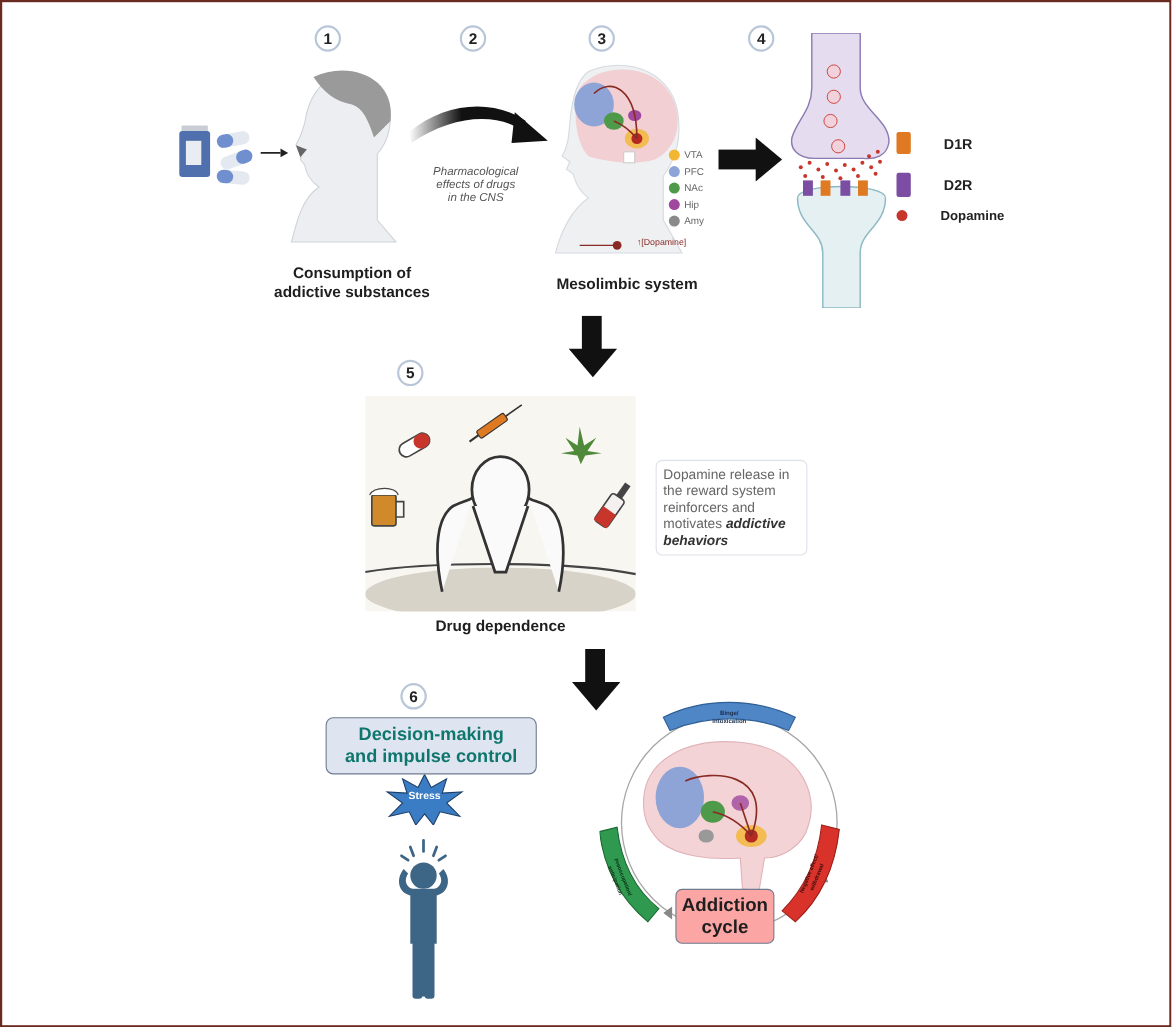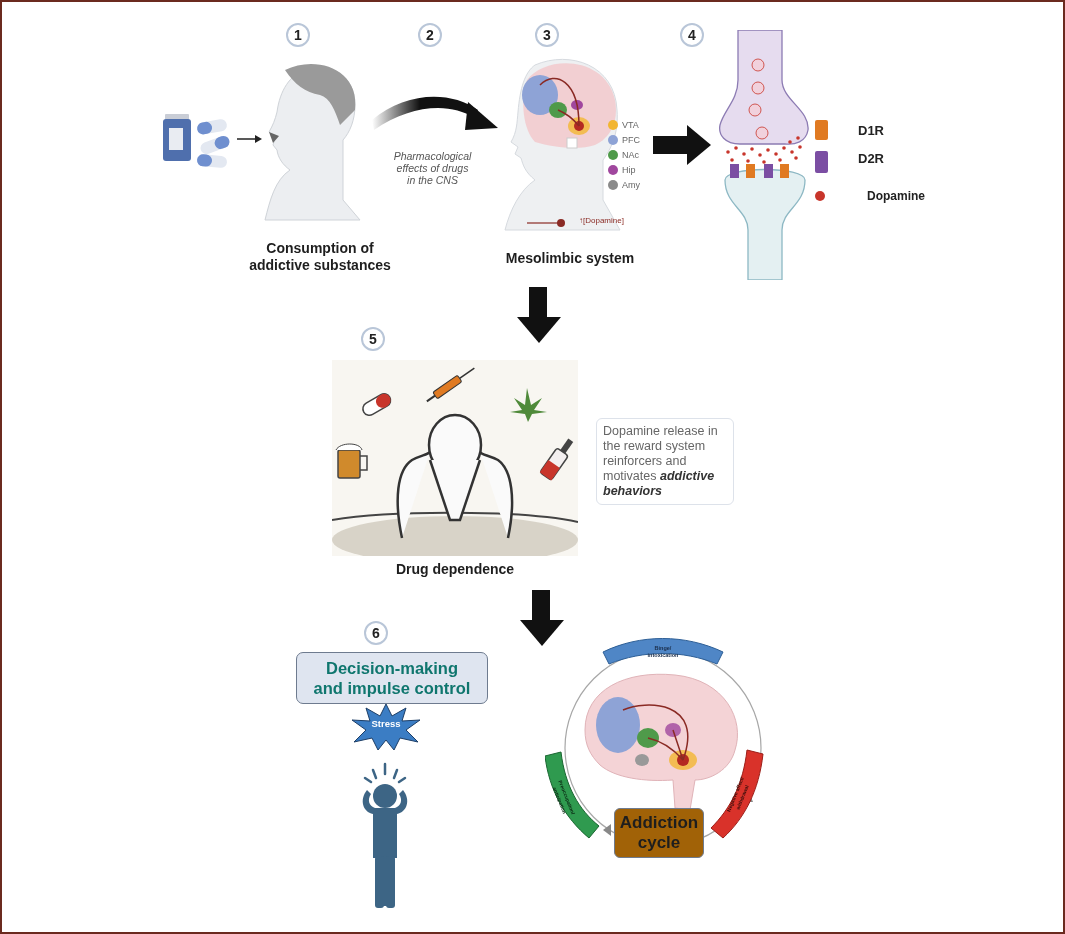--- a/index.html
+++ b/index.html
@@ -18,21 +18,21 @@
   .receptor-legend { font-weight: bold; font-size: 13px; color: #222; padding-left: 24px; }
   .info-box { position: absolute; left: 596px; top: 418px; width: 138px; padding: 5px 6px;
               border: 1px solid #dde2ea; border-radius: 6px; background: #fff;
               font-size: 12.5px; line-height: 15px; color: #666; box-sizing: border-box; }
   .info-box b { color: #333; font-style: italic; }
   .decision-box { position: absolute; left: 296px; top: 652px; width: 190px; height: 50px;
                   background: #dfe5f0; border: 1.5px solid #6e7b8f; border-radius: 7px;
                   font-weight: bold; font-size: 16.5px; line-height: 20px; text-align: center;
                   display: flex; flex-direction: column; justify-content: center; color: #0f766e; align-items: center; }
   .cycle-box { position: absolute; left: 614px; top: 808px; width: 88px; height: 48px;
-               background: #a16207; border: 1.5px solid #6e7b8f; border-radius: 6px;
+               background: #fca5a5; border: 1.5px solid #6e7b8f; border-radius: 6px;
                font-weight: bold; font-size: 17px; line-height: 20px; text-align: center;
                display: flex; flex-direction: column; justify-content: center; color: #1e1e1e; }
   svg text { font-family: "Liberation Sans", sans-serif; }
 </style>
 </head>
 <body>
 
 <div class="frame"></div>
 
 <div class="step-num" style="left:286px;top:23px;">1</div>
@@ -102,21 +102,21 @@
   <ellipse cx="82" cy="55" rx="6" ry="5" fill="#a0479e"></ellipse>
   <ellipse cx="84" cy="76" rx="11" ry="9" fill="#f2b632" opacity="0.8"></ellipse>
   <circle cx="84" cy="76" r="5" fill="#b42a22"></circle>
   <path d="M84 76 C84 30 60 20 45 35" stroke="#8a2a24" stroke-width="1.5" fill="none"></path>
   <path d="M84 76 C75 65 68 62 63 60" stroke="#8a2a24" stroke-width="1.5" fill="none"></path>
   <rect x="72" y="88" width="10" height="10" fill="#fff" stroke="#ccc"></rect>
   <line x1="32" y1="173" x2="64" y2="173" stroke="#8a2a24" stroke-width="1.2"></line>
   <circle cx="66" cy="173" r="4" fill="#8a2a24"></circle>
 </svg>
 <div class="abs" style="left:579px;top:216px;font-size:8px;color:#8a2a24;">↑[Dopamine]</div>
-<div class="abs" style="left:608px;top:117px;">
+<div class="abs" style="left:608px;top:133px;">
   <div class="legend-item">
       <span class="legend-dot" style="background:#f2b632"></span>
       <span>VTA</span>
     </div>
   <div class="legend-item">
       <span class="legend-dot" style="background:#8ea3d6"></span>
       <span>PFC</span>
     </div>
   <div class="legend-item">
       <span class="legend-dot" style="background:#4f9a4a"></span>
@@ -167,25 +167,25 @@
   <rect x="20" y="134" width="9" height="14" fill="#7b4ea3"></rect>
   <rect x="36" y="134" width="9" height="14" fill="#e07a22"></rect>
   <rect x="54" y="134" width="9" height="14" fill="#7b4ea3"></rect>
   <rect x="70" y="134" width="9" height="14" fill="#e07a22"></rect>
 </svg>
 <div class="abs" style="left:815px;top:115px;">
   <div style="display:flex;align-items:center;height:30px;">
     <span style="display:inline-block;width:13px;height:20px;background:#e07a22;margin-right:6px;border-radius:2px;"></span>
     <span class="receptor-legend">D1R</span>
   </div>
-  <div style="display:flex;height:34px;margin-top:6px;">
+  <div style="display:flex;align-items:center;height:34px;margin-top:6px;">
     <span style="display:inline-block;width:13px;height:22px;background:#7b4ea3;margin-right:6px;border-radius:2px;"></span>
     <span class="receptor-legend">D2R</span>
   </div>
-  <div style="display:flex;align-items:center;height:22px;gap:12px;">
+  <div style="display:flex;align-items:center;height:22px;">
     <span style="display:inline-block;width:10px;height:10px;background:#c8352b;border-radius:50%;margin-right:6px;"></span>
     <span class="receptor-legend" style="font-size:12px">Dopamine</span>
   </div>
 </div>
 
 <svg class="abs" style="left:515px;top:287px;" width="50" height="58">
   <rect x="14" y="0" width="18" height="32" fill="#111"></rect>
   <polygon points="2,30 46,30 24,56" fill="#111"></polygon>
 </svg>
 

